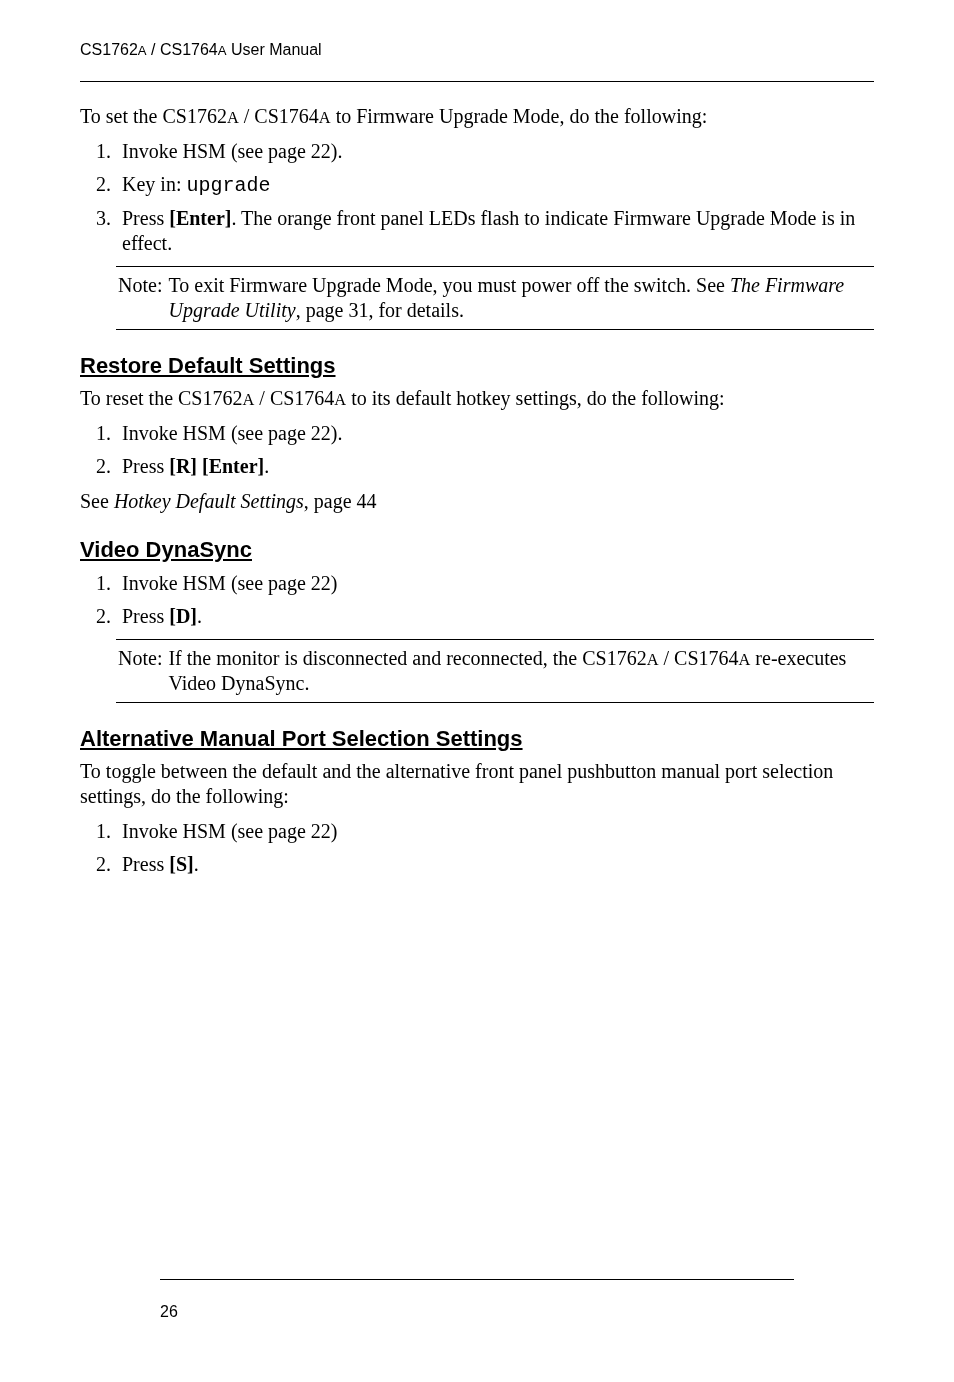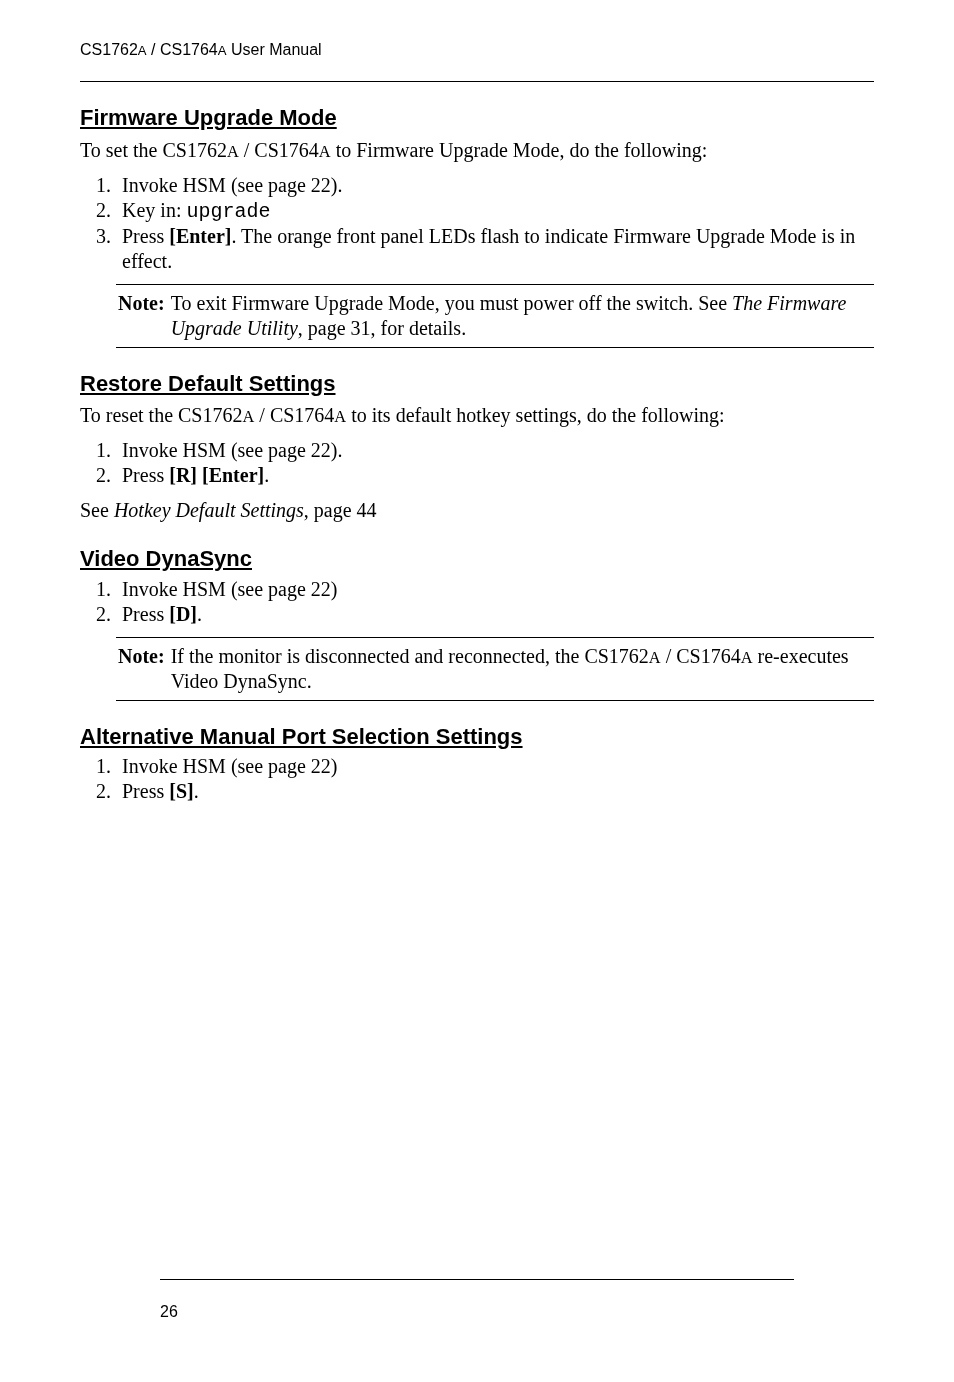--- a/index.html
+++ b/index.html
@@ -32,36 +32,36 @@
   }
   .body-para {
     margin: 6px 0 10px 0;
   }
   ol.steps {
     margin: 0 0 10px 0;
     padding-left: 36px;
   }
   ol.steps li {
     padding-left: 6px;
-    margin: 0 0;
+    margin: 8px 0;
   }
   .mono {
     font-family: "Courier New", Courier, monospace;
   }
   .note-box {
     margin: 8px 0 16px 36px;
     border-top: 1px solid #000;
     border-bottom: 1px solid #000;
     padding: 6px 2px 6px 2px;
   }
   .note-flex {
     display: flex;
   }
   .note-label {
-    font-weight: bold;
+    font-weight: normal;
     flex: 0 0 auto;
     padding-right: 6px;
   }
   .note-text {
     flex: 1 1 auto;
   }
   .smallcaps {
     font-size: 0.82em;
   }
   .italic {
@@ -85,21 +85,20 @@
 </style>
 </head>
 <body>
 
 <div class="page-wrap">
 
   <div class="header">
     CS1762<span class="smallcaps">A</span> / CS1764<span class="smallcaps">A</span> User Manual
   </div>
 
-  <div class="section-heading">Firmware Upgrade Mode</div>
   <div class="body-para">
     To set the CS1762<span class="smallcaps">A</span> / CS1764<span class="smallcaps">A</span> to Firmware Upgrade Mode, do the following:
   </div>
   <ol class="steps">
     <li>Invoke HSM (see page 22).</li>
     <li>Key in: <span class="mono">upgrade</span></li>
     <li>Press <b>[Enter]</b>. The orange front panel LEDs flash to indicate Firmware Upgrade Mode is in effect.</li>
   </ol>
   <div class="note-box">
     <div class="note-flex">
@@ -124,20 +123,21 @@
     <li>Press <b>[D]</b>.</li>
   </ol>
   <div class="note-box">
     <div class="note-flex">
       <div class="note-label">Note:</div>
       <div class="note-text">If the monitor is disconnected and reconnected, the CS1762<span class="smallcaps">A</span> / CS1764<span class="smallcaps">A</span> re-executes Video DynaSync.</div>
     </div>
   </div>
 
   <div class="section-heading">Alternative Manual Port Selection Settings</div>
+  <div class="body-para">To toggle between the default and the alternative front panel pushbutton manual port selection settings, do the following:</div>
   <ol class="steps">
     <li>Invoke HSM (see page 22)</li>
     <li>Press <b>[S]</b>.</li>
   </ol>
 
   <div class="footer">
     <span>26</span>
   </div>
 
 </div>

